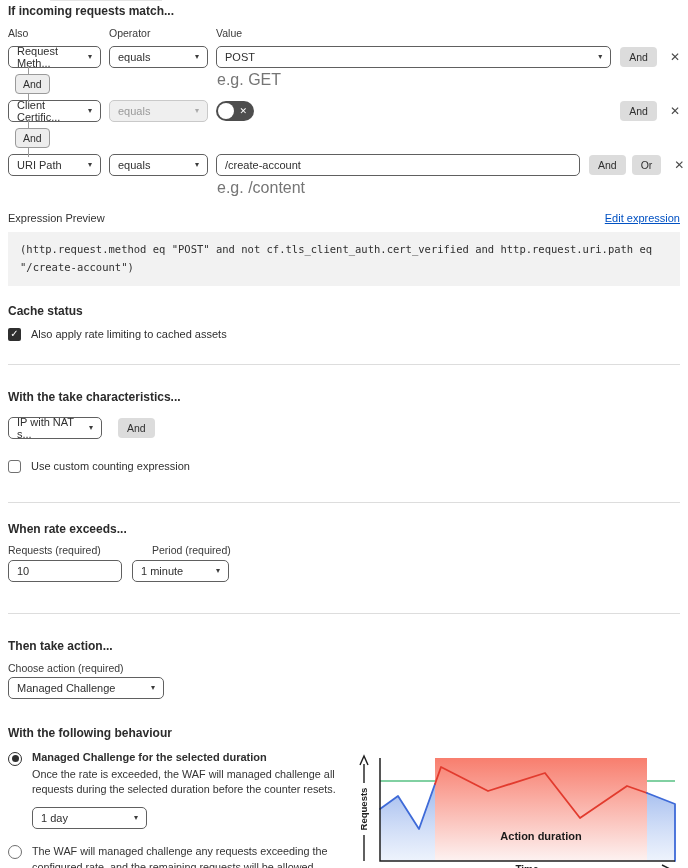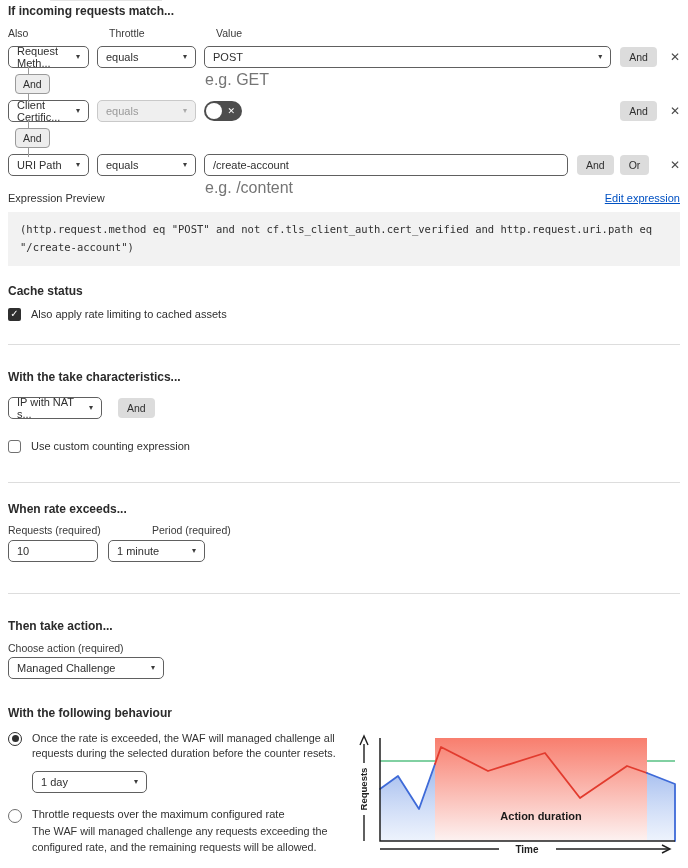--- a/index.html
+++ b/index.html
@@ -22,21 +22,21 @@
   .cols .c3 { margin-left: 8px; }
 
   .crow { display: flex; align-items: center; }
   .ctl {
     height: 22px; border: 1px solid #606060; border-radius: 5px; background: #fff;
     display: flex; align-items: center; font-size: 11px; color: #2f2f2f; padding: 0 8px;
     font-family: inherit;
   }
   .select { justify-content: space-between; cursor: pointer; }
   .caret { color: #3c3c3c; font-size: 8px; margin-left: 6px; line-height: 1; }
-  .w-field { width: 81px; flex: none; }
+  .w-field { width: 93px; flex: none; }
   .w-op { width: 99px; flex: none; margin-left: 8px; }
   .value-cell { flex: 1; margin-left: 8px; position: relative; }
   .value-cell .ctl { width: 100%; }
   .value-fixed { width: 364px; flex: none; margin-left: 8px; position: relative; }
   .value-fixed .ctl { width: 100%; }
   .hint { position: absolute; left: 1px; top: 25px; font-size: 16px; color: #757575; white-space: nowrap; }
   input.txt { border: none; outline: none; background: transparent; font: inherit; color: inherit; width: 100%; padding: 0; }
 
   .chip-btn {
     background: #dcdcdc; border: none; border-radius: 4px; height: 20px; padding: 0 9px;
@@ -54,21 +54,21 @@
   .connector .vline { position: absolute; left: 20px; top: -3px; height: 38px; width: 1px; background: #9a9a9a; }
   .connector .chip {
     position: absolute; left: 7px; top: 6px; background: #ededed; border: 1px solid #9a9a9a;
     border-radius: 4px; font-size: 10.5px; color: #2f2f2f; padding: 0 7px; line-height: 18px; cursor: pointer;
   }
 
   .toggle { width: 38px; height: 20px; border-radius: 10px; background: #4d4d4d; position: relative; margin-left: 8px; cursor: pointer; flex: none; }
   .toggle .knob { position: absolute; left: 2px; top: 2px; width: 16px; height: 16px; border-radius: 50%; background: #fff; }
   .toggle .tx { position: absolute; right: 7px; top: 50%; transform: translateY(-50%); color: #fff; font-size: 9px; font-weight: bold; line-height: 1; }
 
-  .expr-head { display: flex; justify-content: space-between; align-items: center; margin-top: 16px; }
+  .expr-head { display: flex; justify-content: space-between; align-items: center; margin-top: 36px; }
   .expr-label { font-size: 11px; color: #313131; }
   .link { color: #0051c3; font-size: 11px; text-decoration: underline; cursor: pointer; }
   .code {
     margin-top: 8px; background: #f2f2f2; padding: 9px 12px;
     font-family: "DejaVu Sans Mono", "Liberation Mono", monospace;
     font-size: 10.5px; line-height: 1.7; color: #2f2f2f; word-break: break-word;
   }
 
   .cb-row { display: flex; align-items: center; gap: 10px; font-size: 11px; color: #2f2f2f; }
   .cb { width: 13px; height: 13px; flex: none; cursor: pointer; }
@@ -78,21 +78,21 @@
   .divider { border: none; border-top: 1px solid #ddd; height: 0; }
 
   .char-row { display: flex; align-items: center; margin-top: 13px; }
   .w-char { width: 94px; flex: none; }
   .char-row .chip-btn { margin-left: 16px; }
 
   .rate-cols { display: flex; gap: 10px; margin-top: 8px; }
   .rate-cols .rc1 { width: 90px; flex: none; }
   .rate-cols .rc2 { width: 97px; flex: none; }
   .rate-inputs { display: flex; gap: 10px; margin-top: 4px; }
-  .w-req { width: 90px; flex: none; }
+  .w-req { width: 114px; flex: none; }
   .w-period { width: 97px; flex: none; }
 
   .w-action { width: 156px; flex: none; margin-top: 3px; }
 
   .beh { display: flex; justify-content: space-between; margin-top: 11px; }
   .beh-left { width: 342px; flex: none; }
   .radio-item { display: flex; gap: 10px; }
   .radio { width: 14px; height: 14px; border: 1px solid #2f2f2f; border-radius: 50%; position: relative; flex: none; margin-top: 1px; cursor: pointer; }
   .radio.sel::after { content: ''; position: absolute; inset: 2.5px; background: #2f2f2f; border-radius: 50%; }
   .radio.un { border-color: #6f6f6f; }
@@ -107,21 +107,21 @@
 </style>
 </head>
 <body>
 
 <div class="top-artifact"></div>
 
 <div class="h">If incoming requests match...</div>
 
 <div class="cols">
   <div class="c1 lbl">Also</div>
-  <div class="c2 lbl">Throttle</div>
+  <div class="c2 lbl">Operator</div>
   <div class="c3 lbl">Value</div>
 </div>
 
 <div class="crow">
   <div class="ctl select w-field">
     <span>Request Meth...</span>
     <span class="caret">▾</span>
   </div>
   <div class="ctl select w-op">
     <span>equals</span>
@@ -242,31 +242,31 @@
   <span class="caret">▾</span>
 </div>
 
 <div class="h" style="margin-top:27px;">With the following behaviour</div>
 
 <div class="beh">
   <div class="beh-left">
     <div class="radio-item">
       <div class="radio sel"></div>
       <div class="tcol">
+        <div class="rtitle">Managed Challenge for the selected duration</div>
         <div class="rdesc">Once the rate is exceeded, the WAF will managed challenge all requests during the selected duration before the counter resets.</div>
         <div class="ctl select w-dur">
           <span>1 day</span>
           <span class="caret">▾</span>
         </div>
       </div>
     </div>
     <div class="radio-item ritem2">
       <div class="radio un"></div>
       <div class="tcol">
-        <div class="rtitle plain">Throttle requests over the maximum configured rate</div>
         <div class="rdesc">The WAF will managed challenge any requests exceeding the configured rate, and the remaining requests will be allowed.</div>
       </div>
     </div>
   </div>
 
   <div class="chart-wrap">
     <svg id="chart" width="333" height="130" viewBox="0 0 333 130">
       <defs>
         <linearGradient id="gBlue" x1="0" y1="7" x2="0" y2="110" gradientUnits="userSpaceOnUse">
           <stop id="gb0" offset="0" stop-opacity="0.8" stop-color="#5b87e0"></stop>

